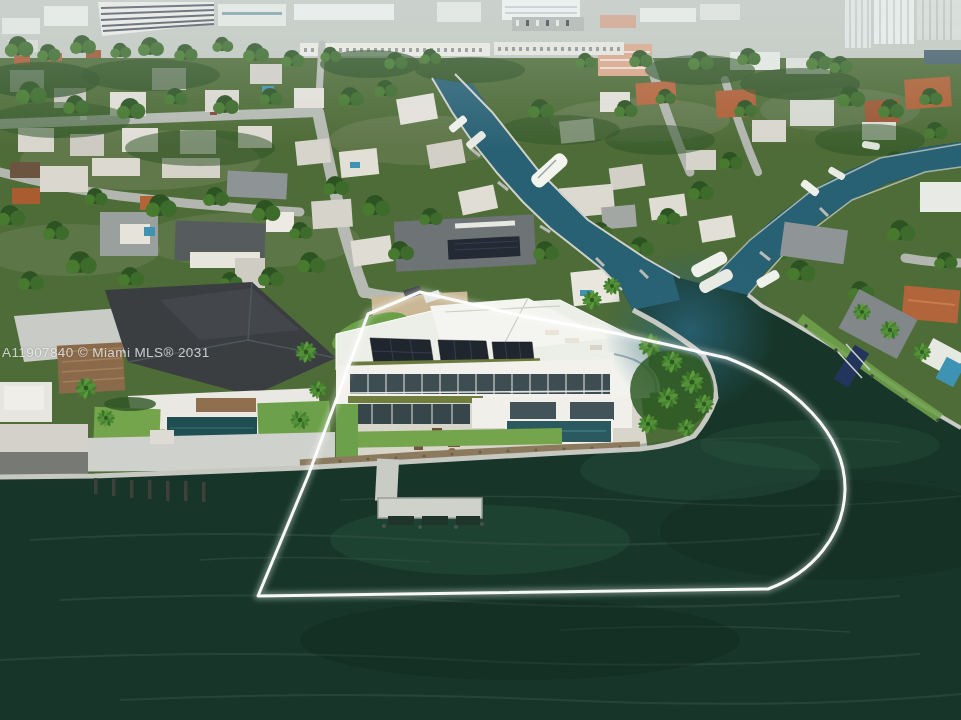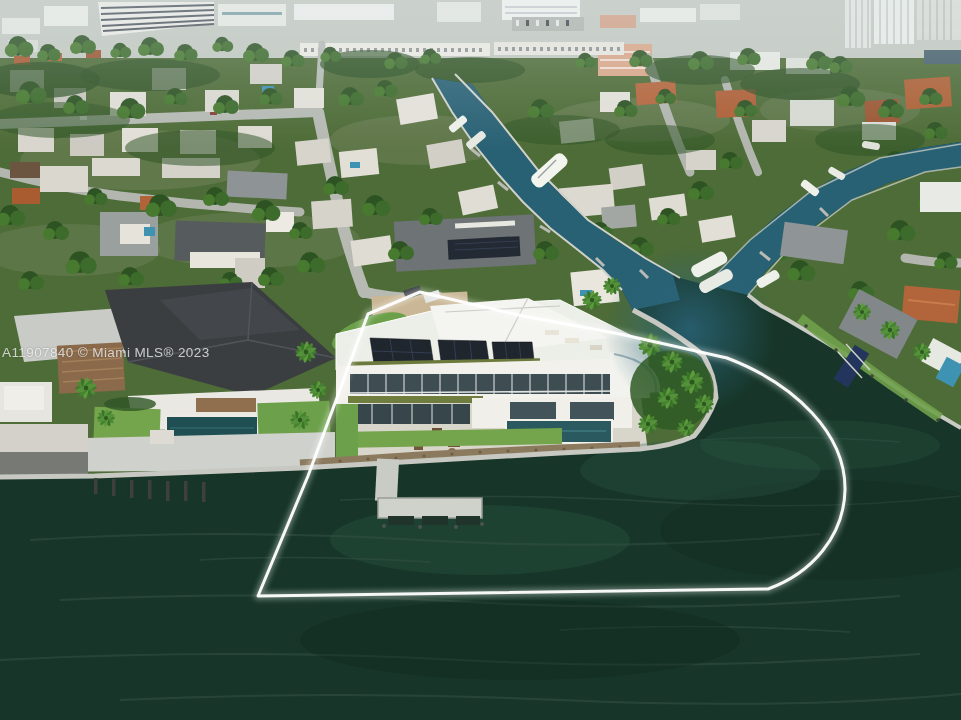--- a/index.html
+++ b/index.html
@@ -501,14 +501,14 @@
   </g>
 
   <rect x="0" y="0" width="961" height="150" fill="url(#haze)"></rect>
 
   <g fill="none" stroke-linejoin="round" stroke-linecap="round">
     <path d="M420,292 L523,316 L620,334 L727,358 C795,384 846,434 845,490 C844,536 812,573 768,589 L258,596 L308,476 L368,314 Z" stroke="#ffffff" stroke-width="8" opacity=".32" filter="url(#soft)"></path>
     <path d="M420,292 L523,316 L620,334 L727,358 C795,384 846,434 845,490 C844,536 812,573 768,589 L258,596 L308,476 L368,314 Z" stroke-width="3" opacity=".95" stroke="#ffffff"></path>
   </g>
 </svg>
 
-<div class="watermark">A11907840 © Miami MLS® 2023</div>
+<div class="watermark">A11907840 © Miami MLS® 2031</div>
 </div>
 
 </body></html>

